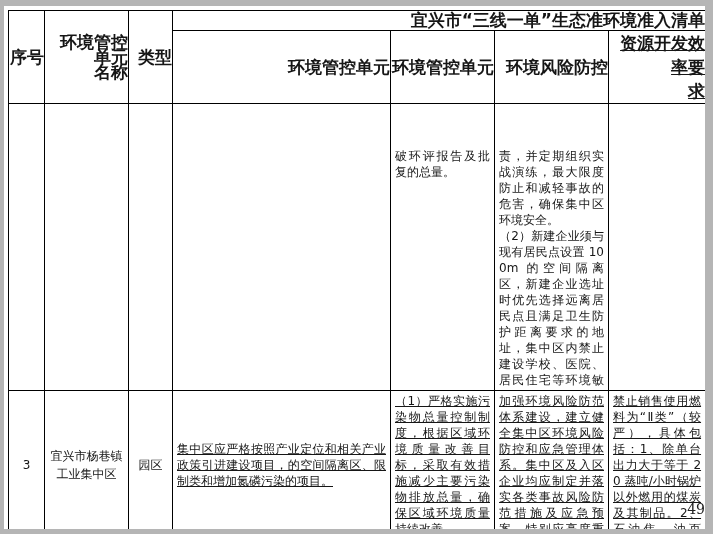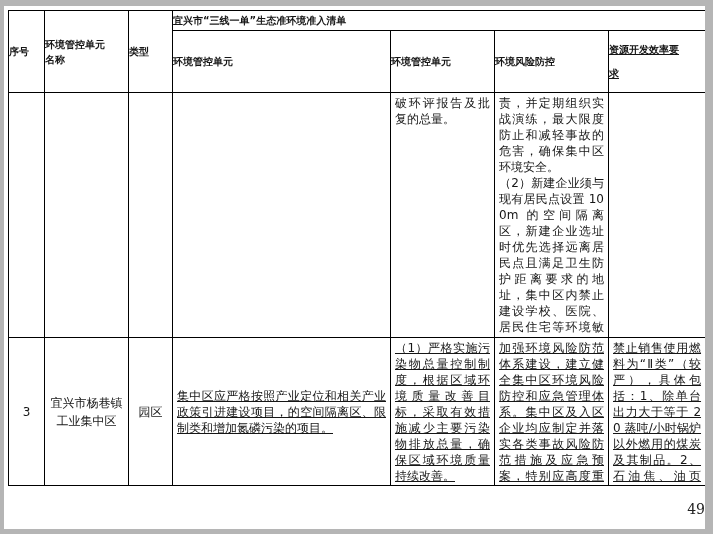--- a/index.html
+++ b/index.html
@@ -27,23 +27,23 @@
     border-collapse: collapse;
     table-layout: fixed;
   }
   table.doc td {
     border: 1px solid #000;
     color: #161616;
     padding: 0;
     overflow: hidden;
   }
   .hdr {
-    font-size: 10px;
+    font-size: 17px;
     font-weight: bold;
-    text-align: left;
+    text-align: right;
     vertical-align: middle;
     white-space: pre-wrap;
     line-height: 15px;
   }
   .hdr-tall { line-height: 24px; text-decoration: underline; }
   .cell-center {
     font-size: 12px;
     text-align: center;
     vertical-align: middle;
     white-space: pre-wrap;
@@ -53,21 +53,21 @@
   .cell-mid { vertical-align: middle; }
   .txt {
     font-size: 12px;
     line-height: 16px;
     text-align: justify;
     word-break: break-all;
     white-space: pre-wrap;
     padding: 2px 4px;
     overflow: hidden;
   }
-  .clip-r1 { max-height: 240px; }
+  .clip-r1 { max-height: 240px; margin-top: 42px; }
   .clip-r2 { max-height: 143px; text-decoration: underline; }
   .page-number {
     position: absolute;
     left: 0;
     width: 100%;
     top: 495px;
     text-align: right;
     font-family: "DejaVu Serif", serif;
     font-size: 14px;
     color: #222;

